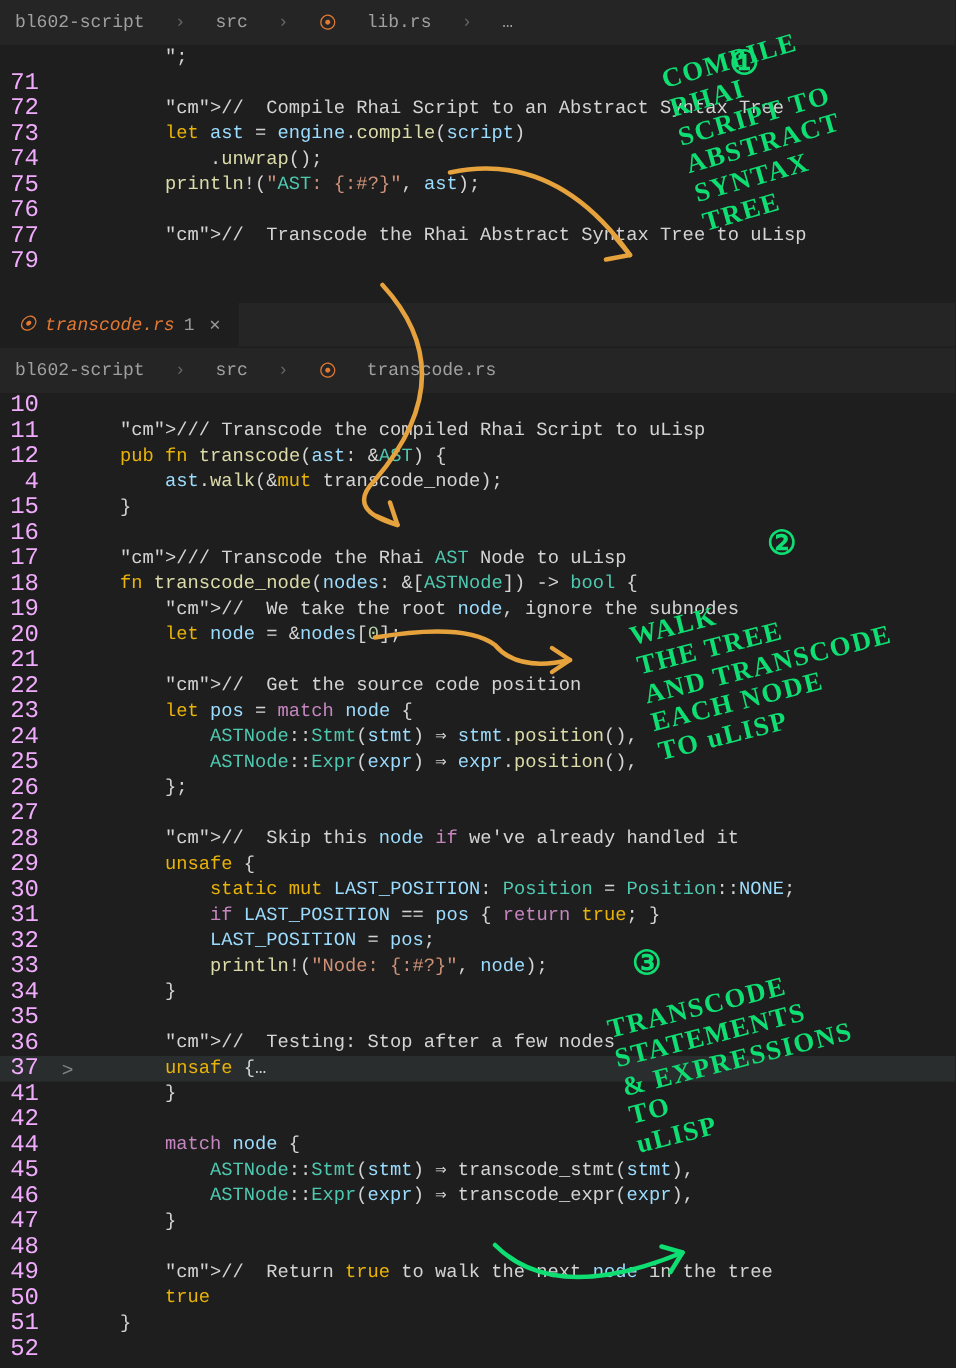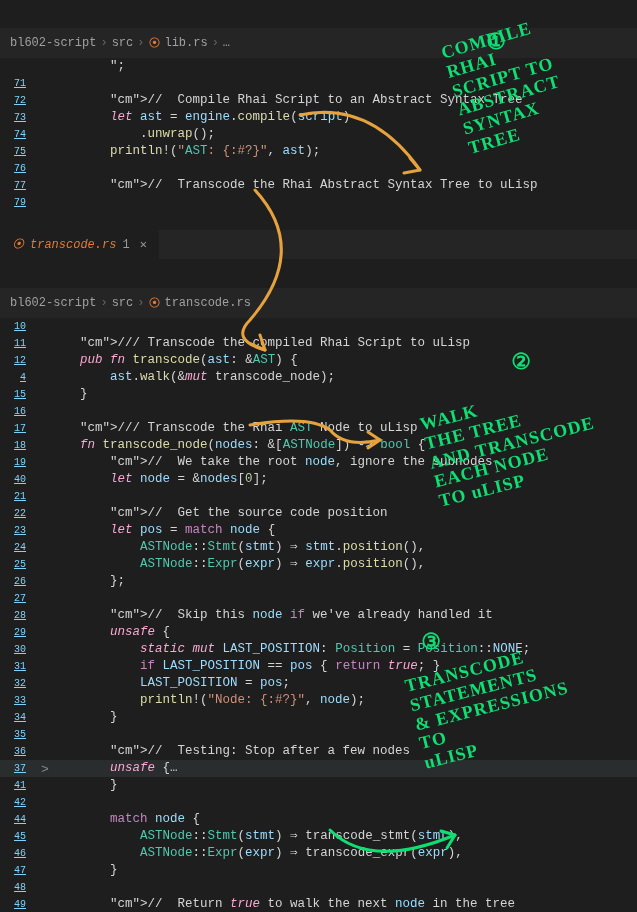--- a/index.html
+++ b/index.html
@@ -13,23 +13,22 @@
   overflow:hidden;
   position:relative;
 }
 .breadcrumb {
   background:#252526;
   padding:15px 10px;
   font-size:12px;
   color:#a0a0a0;
   display:flex;
   align-items:center;
-  gap:4px;
+  gap:20px;
   height:22px;
-  margin-top:28px;
 }
 .breadcrumb .sep { color:#666; }
 .breadcrumb .icon { color:#e37933; }
 .tab-bar {
   background:#252526;
   display:flex;
   height:30px;
   border-bottom:1px solid #1e1e1e;
 }
 .tab {
@@ -44,31 +43,30 @@
   font-style:italic;
 }
 .close-icon { color:#999; font-style:normal; margin-left:4px; }
 .editor-top { height:172px; overflow:hidden; }
 .editor-bot { height:auto; }
 .line { display:flex; white-space:pre; }
 .gutter {
   width:40px;
   text-align:right;
   padding-right:14px;
-  color:#7dd3fc;
+  color:#f0abfc;
   user-select:none;
   flex-shrink:0;
-  font-size:10px;
+  font-size:16px;
   line-height:17px;
-  text-decoration:underline;
 }
 .code { flex:1; line-height:17px; font-size:12.5px; }
 .hl-line { background:#2a2d2e;align-items:flex-end; }
 .fold { color:#858585; width:10px; display:inline-block; text-align:center; } 
-.kw { color:#f9a8d4;font-style:italic; } 
+.kw { color:#eab308; } 
 .fn { color:#dcdcaa; } 
 .ty { color:#4ec9b0; } 
 .st { color:#ce9178; } 
 .op { color:#d4d4d4; }
 .va { color:#9cdcfe; }
 .nm { color:#b5cea8; }
 .cf { color:#c586c0;text-align:right; } 
 
 
 .anno {
@@ -135,21 +133,21 @@
 <div class="editor-bot" id="ed-bot">
     <div class="line"><div class="gutter">10</div><span class="fold"> </span><div class="code"></div></div>
     <div class="line"><div class="gutter">11</div><span class="fold"> </span><div class="code">    <span class="&lt;span">"cm"</span>&gt;/// Transcode the compiled Rhai Script to uLisp</div></div>
     <div class="line"><div class="gutter">12</div><span class="fold"> </span><div class="code">    <span class="kw">pub</span> <span class="kw">fn</span> <span class="fn">transcode</span>(<span class="va">ast</span>: &amp;<span class="ty">AST</span>) {</div></div>
     <div class="line"><div class="gutter">4</div><span class="fold"> </span><div class="code">        <span class="va">ast</span>.<span class="fn">walk</span>(&amp;<span class="kw">mut</span> transcode_node);</div></div>
     <div class="line"><div class="gutter">15</div><span class="fold"> </span><div class="code">    }</div></div>
     <div class="line"><div class="gutter">16</div><span class="fold"> </span><div class="code"></div></div>
     <div class="line"><div class="gutter">17</div><span class="fold"> </span><div class="code">    <span class="&lt;span">"cm"</span>&gt;/// Transcode the Rhai <span class="ty">AST</span> Node to uLisp</div></div>
     <div class="line"><div class="gutter">18</div><span class="fold"> </span><div class="code">    <span class="kw">fn</span> <span class="fn">transcode_node</span>(<span class="va">nodes</span>: &amp;[<span class="ty">ASTNode</span>]) -&gt; <span class="ty">bool</span> {</div></div>
     <div class="line"><div class="gutter">19</div><span class="fold"> </span><div class="code">        <span class="&lt;span">"cm"</span>&gt;//  We take the root <span class="va">node</span>, ignore the subnodes</div></div>
-    <div class="line"><div class="gutter">40</div><span class="fold"> </span><div class="code">        <span class="kw">let</span> <span class="va">node</span> = &amp;<span class="va">nodes</span>[<span class="nm">0</span>];</div></div>
+    <div class="line"><div class="gutter">20</div><span class="fold"> </span><div class="code">        <span class="kw">let</span> <span class="va">node</span> = &amp;<span class="va">nodes</span>[<span class="nm">0</span>];</div></div>
     <div class="line"><div class="gutter">21</div><span class="fold"> </span><div class="code"></div></div>
     <div class="line"><div class="gutter">22</div><span class="fold"> </span><div class="code">        <span class="&lt;span">"cm"</span>&gt;//  Get the source code position</div></div>
     <div class="line"><div class="gutter">23</div><span class="fold"> </span><div class="code">        <span class="kw">let</span> <span class="va">pos</span> = <span class="cf">match</span> <span class="va">node</span> {</div></div>
     <div class="line"><div class="gutter">24</div><span class="fold"> </span><div class="code">            <span class="ty">ASTNode</span>::<span class="ty">Stmt</span>(<span class="va">stmt</span>) <span class="op">⇒</span> <span class="va">stmt</span>.<span class="fn">position</span>(),</div></div>
     <div class="line"><div class="gutter">25</div><span class="fold"> </span><div class="code">            <span class="ty">ASTNode</span>::<span class="ty">Expr</span>(<span class="va">expr</span>) <span class="op">⇒</span> <span class="va">expr</span>.<span class="fn">position</span>(),</div></div>
     <div class="line"><div class="gutter">26</div><span class="fold"> </span><div class="code">        };</div></div>
     <div class="line"><div class="gutter">27</div><span class="fold"> </span><div class="code"></div></div>
     <div class="line"><div class="gutter">28</div><span class="fold"> </span><div class="code">        <span class="&lt;span">"cm"</span>&gt;//  Skip this <span class="va">node</span> <span class="cf">if</span> we've already handled it</div></div>
     <div class="line"><div class="gutter">29</div><span class="fold"> </span><div class="code">        <span class="kw">unsafe</span> {</div></div>
     <div class="line"><div class="gutter">30</div><span class="fold"> </span><div class="code">            <span class="kw">static</span> <span class="kw">mut</span> <span class="va">LAST_POSITION</span>: <span class="ty">Position</span> = <span class="ty">Position</span>::<span class="va">NONE</span>;</div></div>

